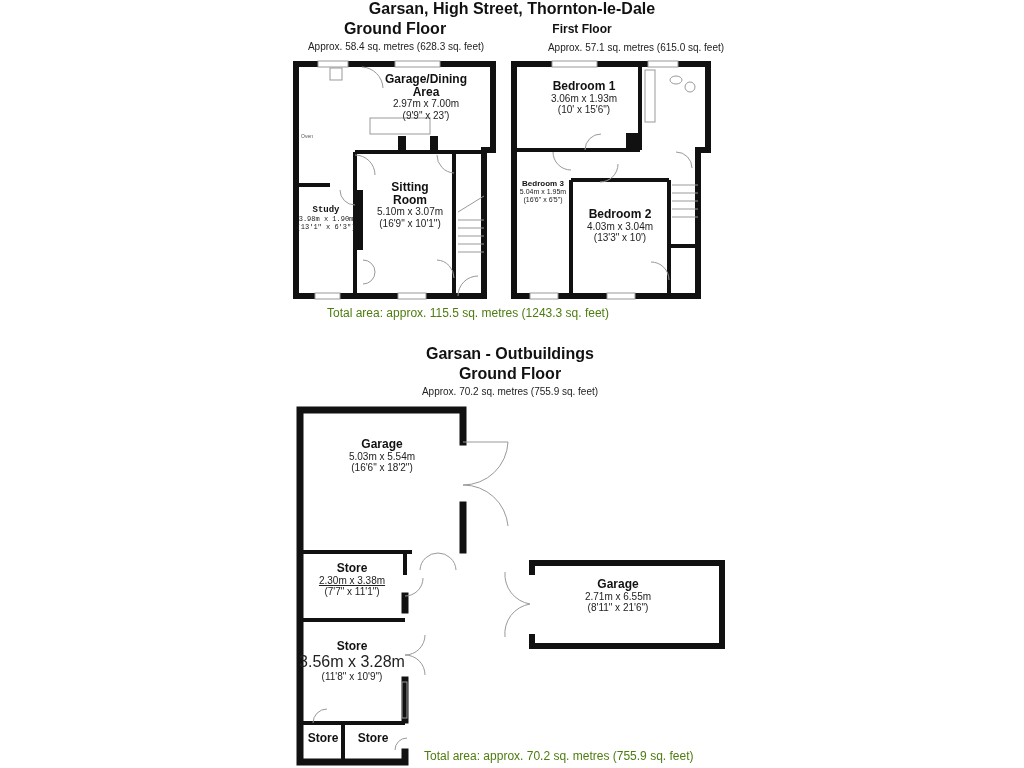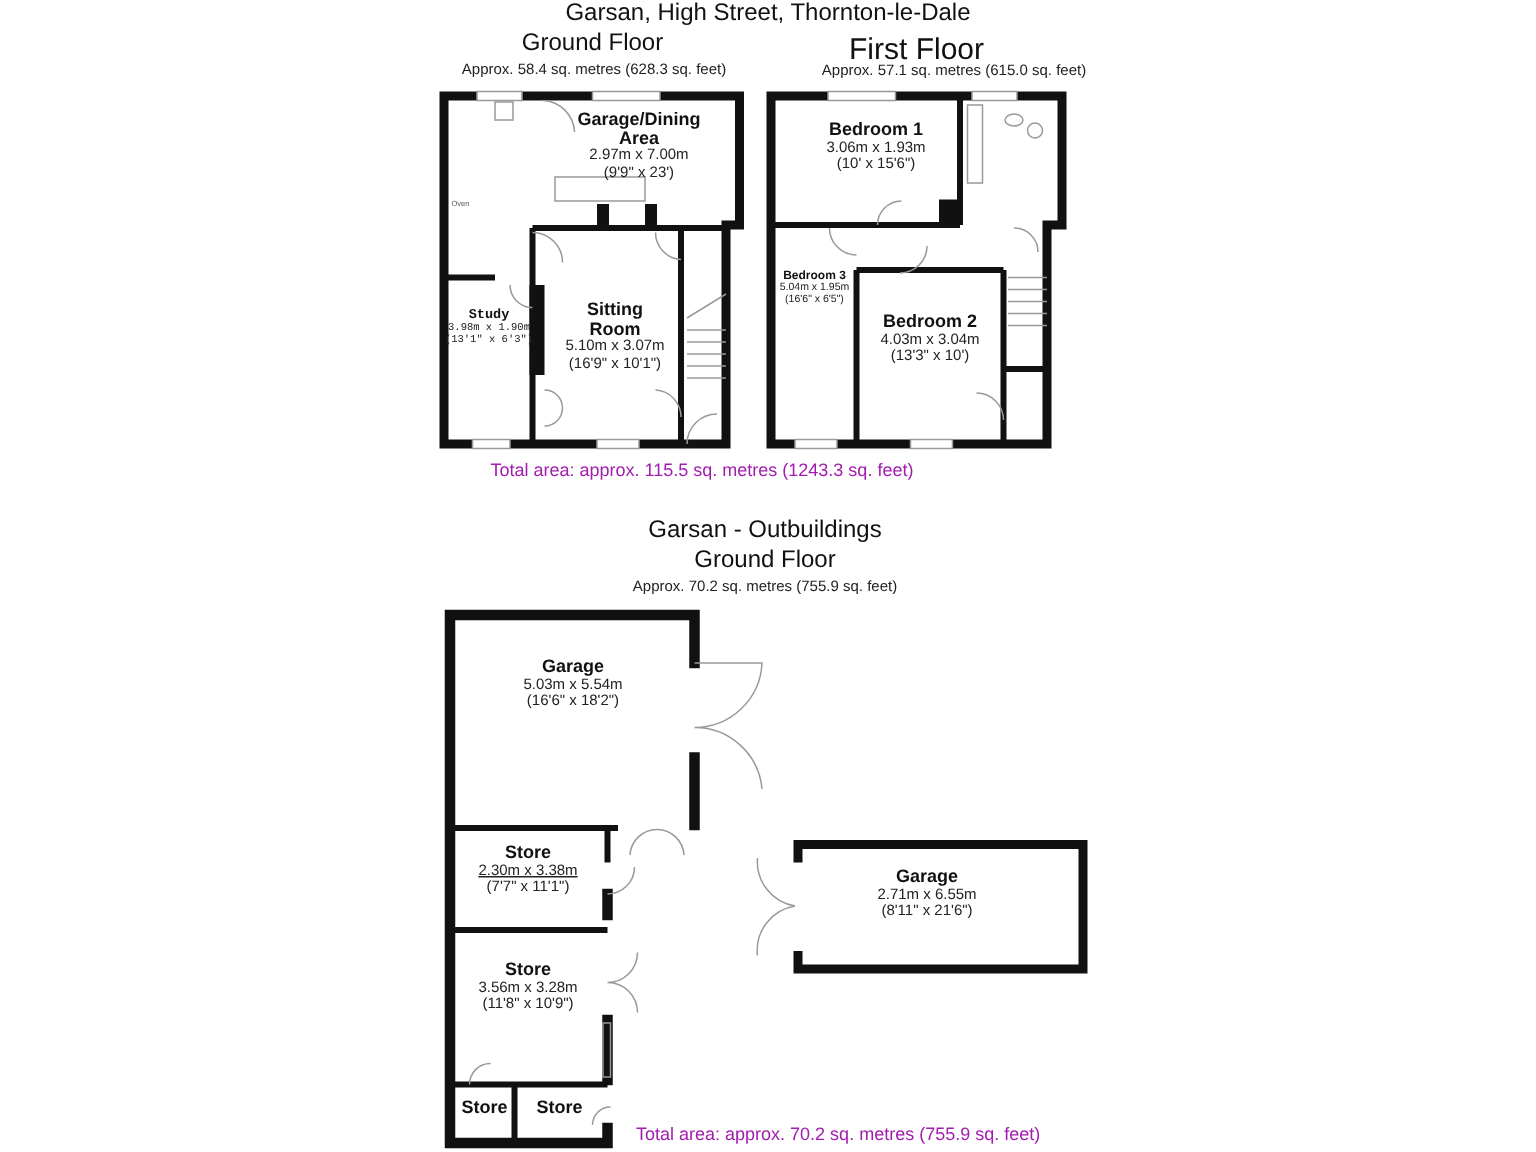--- a/index.html
+++ b/index.html
@@ -1,20 +1,20 @@
 <!DOCTYPE html>
 <html><head>
 <meta charset="utf-8">
 <style>
   html,body{margin:0;padding:0;background:#fff;}
   body{width:1024px;height:768px;position:relative;overflow:hidden;font-family:"Liberation Sans",sans-serif;color:#111;}
   .abs{position:absolute;}
-  .title{font-weight:normal;font-size:16px;text-align:right;white-space:nowrap;}
+  .title{font-weight:bold;font-size:16px;text-align:right;white-space:nowrap;}
   .sub{font-size:10px;text-align:left;white-space:nowrap;color:#222;}
-  .total{font-size:12px;white-space:nowrap;color:#a21caf;}
+  .total{font-size:12px;white-space:nowrap;color:#4d7c0f;}
   .rname{font-weight:bold;text-align:center;white-space:nowrap;line-height:1.05;}
   .rdim{text-align:center;white-space:nowrap;line-height:1.15;color:#222;}
   .room{position:absolute;text-align:center;transform:translateX(-50%);}
   svg{position:absolute;left:0;top:0;}
 </style>
 </head>
 <body>
 
 <svg width="1024" height="768" viewBox="0 0 1024 768">
   <g fill="none" stroke="#111" stroke-width="6" stroke-linecap="square">
@@ -113,31 +113,31 @@
     <path d="M395,750 A12,12 0 0 1 407,738"></path>
     <rect x="402" y="682" width="5" height="36"></rect>
   </g>
 </svg>
 
 <div class="abs title" style="left:512px;top:0;transform:translateX(-50%);font-size:16px;">Garsan, High Street, Thornton-le-Dale</div>
 
 <div class="abs title" style="left:395px;top:20px;transform:translateX(-50%);font-size:16px;">Ground Floor</div>
 <div class="abs sub" style="left:396px;top:41px;transform:translateX(-50%);">Approx. 58.4 sq. metres (628.3 sq. feet)</div>
 
-<div class="abs title" style="left:611px;top:22px;transform:translateX(-50%);font-size:20px;">First Floor</div>
+<div class="abs title" style="left:582px;top:22px;transform:translateX(-50%);font-size:12px;">First Floor</div>
 <div class="abs sub" style="left:636px;top:42px;transform:translateX(-50%);">Approx. 57.1 sq. metres (615.0 sq. feet)</div>
 
 <div class="room" style="left:426px;top:73px;">
   <div class="rname" style="font-size:12px;">Garage/Dining</div>
   <div class="rname" style="font-size:12px;">Area</div>
   <div class="rdim" style="font-size:10px;">2.97m x 7.00m</div>
   <div class="rdim" style="font-size:10px;">(9'9" x 23')</div>
 </div>
 <div class="room" style="left:410px;top:181px;">
-  <div class="rname" style="font-size:12px;margin-top:19px;">Sitting</div>
+  <div class="rname" style="font-size:12px;">Sitting</div>
   <div class="rname" style="font-size:12px;text-align:center;">Room</div>
   <div class="rdim" style="font-size:10px;">5.10m x 3.07m</div>
   <div class="rdim" style="font-size:10px;">(16'9" x 10'1")</div>
 </div>
 <div class="room" style="left:326px;top:206px;font-family:Liberation Mono, monospace;">
   <div class="rname" style="font-size:9px;">Study</div>
   <div class="rdim" style="font-size:7px;">3.98m x 1.90m</div>
   <div class="rdim" style="font-size:7px;">(13'1" x 6'3")</div>
 </div>
 <div class="abs" style="left:301px;top:133px;font-size:5px;color:#555;">Oven</div>
@@ -169,21 +169,21 @@
   <div class="rdim" style="font-size:10px;">5.03m x 5.54m</div>
   <div class="rdim" style="font-size:10px;">(16'6" x 18'2")</div>
 </div>
 <div class="room" style="left:352px;top:562px;">
   <div class="rname" style="font-size:12px;">Store</div>
   <div class="rdim" style="font-size:10px;text-decoration:underline;">2.30m x 3.38m</div>
   <div class="rdim" style="font-size:10px;">(7'7" x 11'1")</div>
 </div>
 <div class="room" style="left:352px;top:640px;">
   <div class="rname" style="font-size:12px;">Store</div>
-  <div class="rdim" style="font-size:10px;text-align:right;">3.56m x 3.28m</div>
+  <div class="rdim" style="font-size:16px;text-align:right;">3.56m x 3.28m</div>
   <div class="rdim" style="font-size:10px;">(11'8" x 10'9")</div>
 </div>
 <div class="room" style="left:323px;top:732px;">
   <div class="rname" style="font-size:12px;">Store</div>
 </div>
 <div class="room" style="left:373px;top:732px;">
   <div class="rname" style="font-size:12px;">Store</div>
 </div>
 <div class="room" style="left:618px;top:578px;">
   <div class="rname" style="font-size:12px;">Garage</div>

